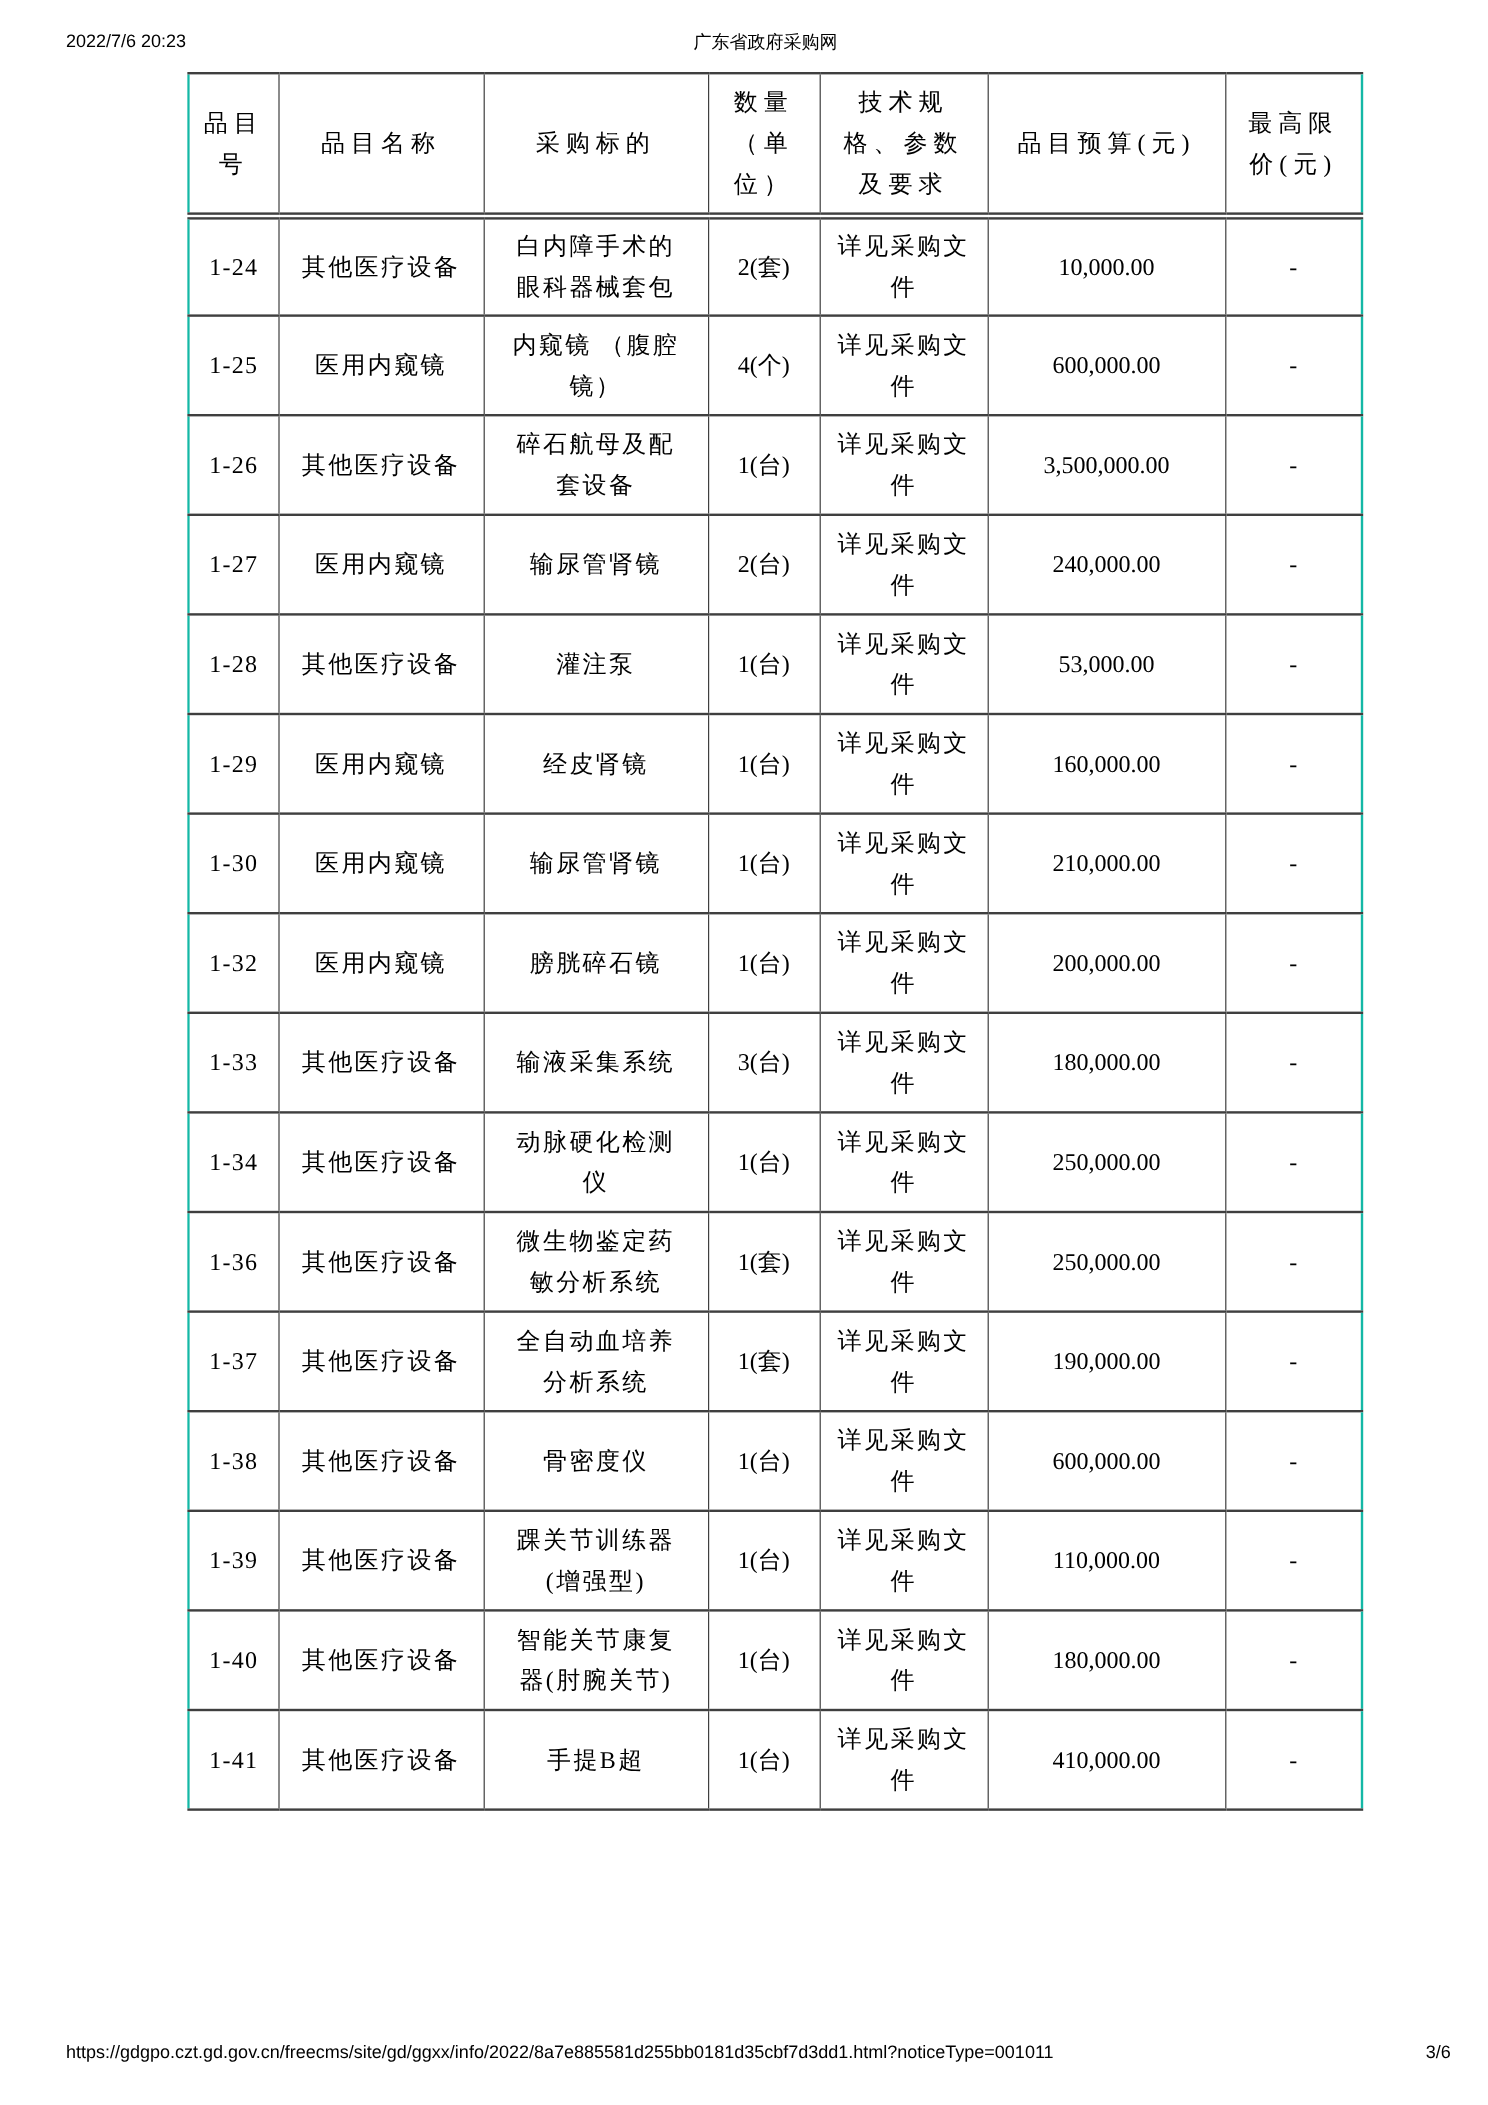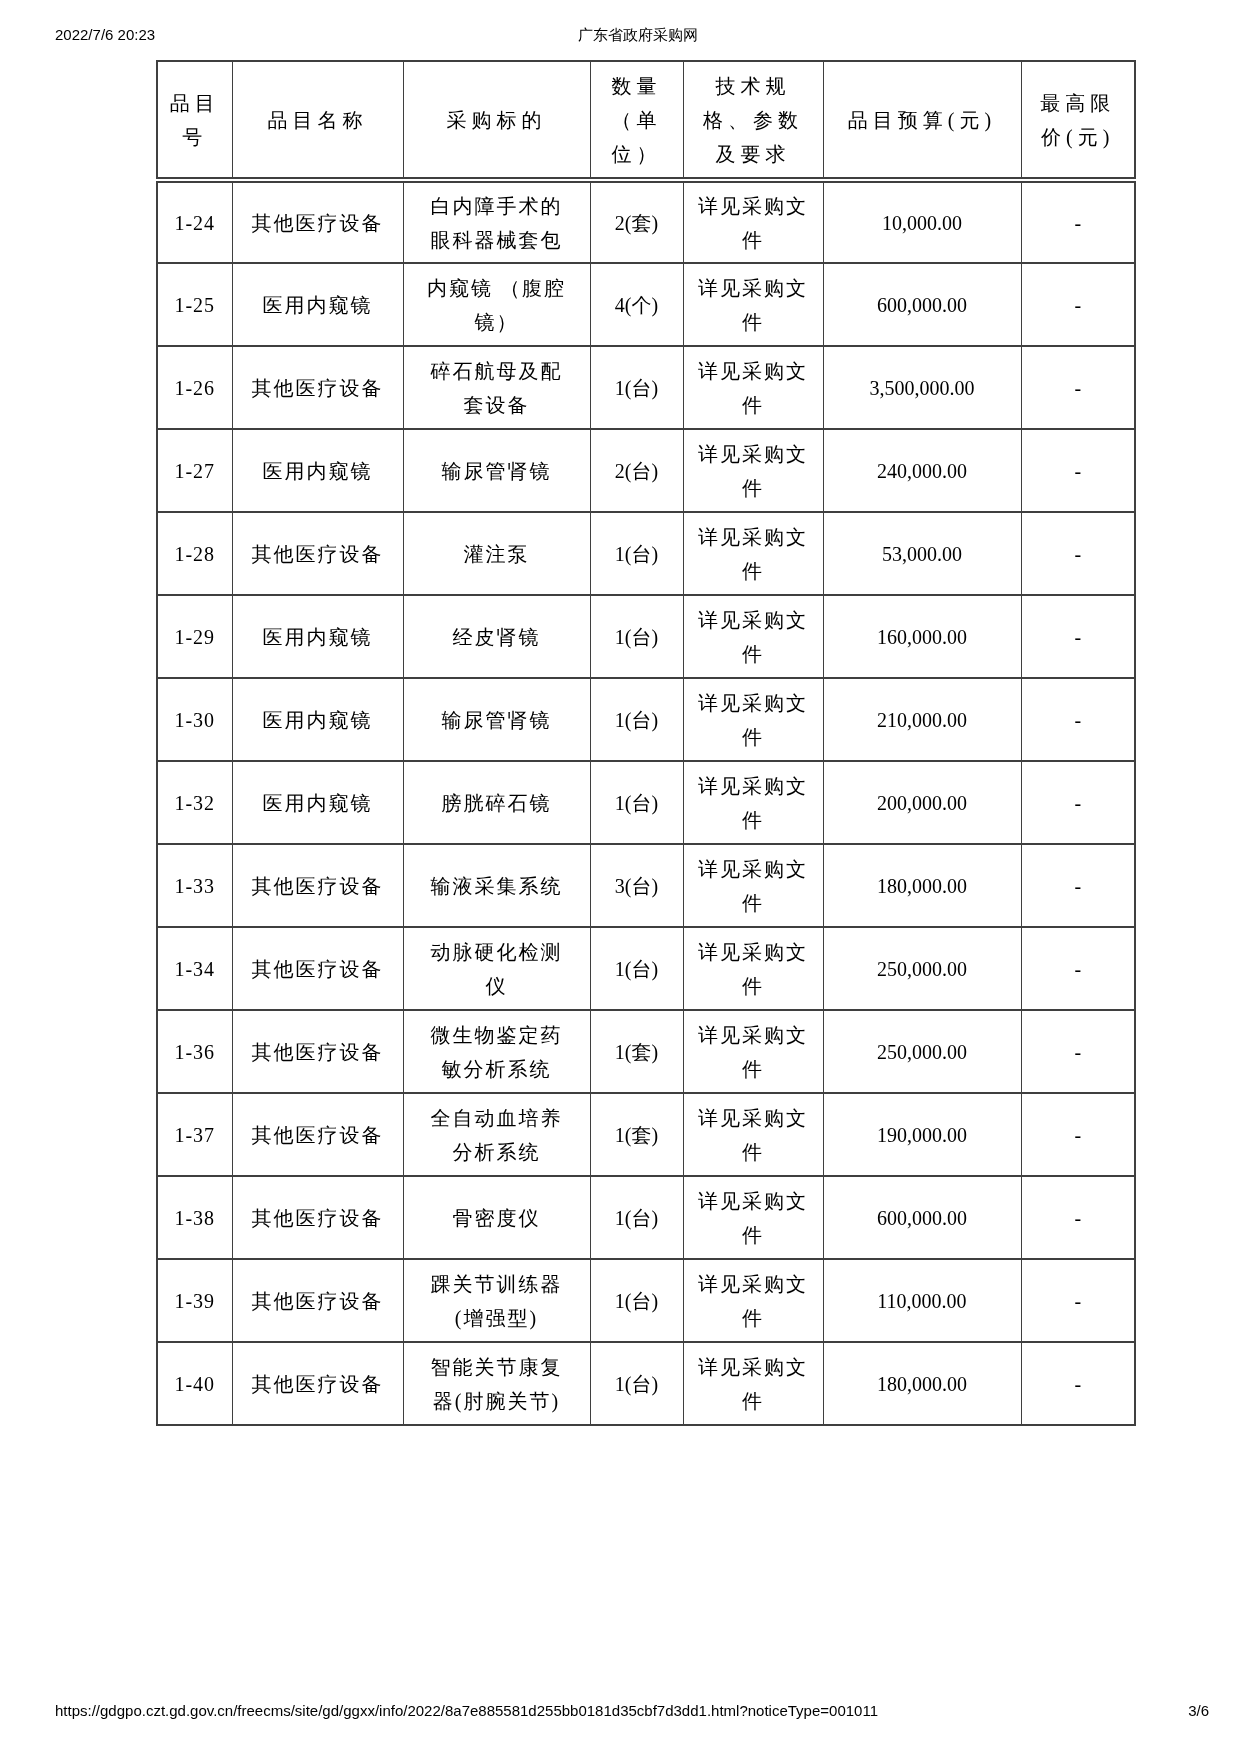--- a/index.html
+++ b/index.html
@@ -34,21 +34,21 @@
     top: 60px;
     left: 156px;
     width: 982px;
     height: 1613px;
     overflow: hidden;
   }
   table.items {
     border-collapse: collapse;
     table-layout: fixed;
     width: 978px;
-    border: 2px solid #404040;
+    border: 2px solid #14b8a6;
   }
   table.items th, table.items td {
     border: solid #3f3f3f;
     border-width: 2px 1px;
     padding: 0;
     font-weight: normal;
     font-size: 20px;
     line-height: 34px;
     text-align: center;
     vertical-align: middle;
@@ -257,20 +257,30 @@
     <td class="c-no">1-40</td>
     <td class="c-name">其他医疗设备</td>
     <td class="c-target">智能关节康复
 器(肘腕关节)</td>
     <td class="c-qty">1(台)</td>
     <td class="c-spec">详见采购文
 件</td>
     <td class="c-budget">180,000.00</td>
     <td class="c-cap">-</td>
   </tr>
+          <tr>
+    <td class="c-no">1-41</td>
+    <td class="c-name">其他医疗设备</td>
+    <td class="c-target">手提B超</td>
+    <td class="c-qty">1(台)</td>
+    <td class="c-spec">详见采购文
+件</td>
+    <td class="c-budget">410,000.00</td>
+    <td class="c-cap">-</td>
+  </tr>
         </tbody>
     </table>
   </div>
 
   <div class="print-footer">
     <span class="ph-left">https://gdgpo.czt.gd.gov.cn/freecms/site/gd/ggxx/info/2022/8a7e885581d255bb0181d35cbf7d3dd1.html?noticeType=001011</span>
     <span class="pf-right">3/6</span>
   </div>
 
 </div>

